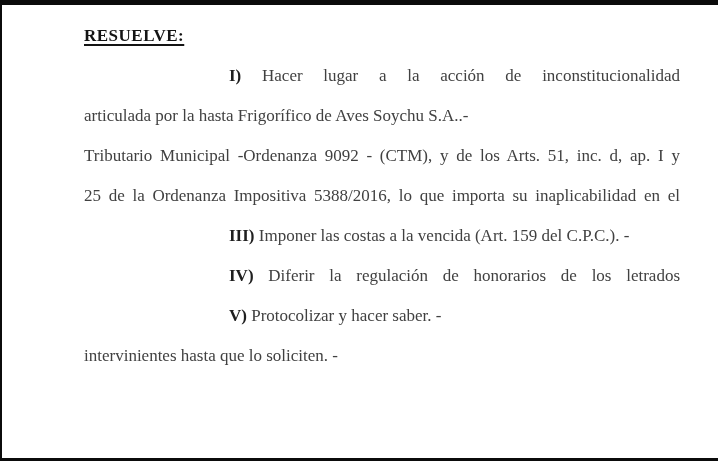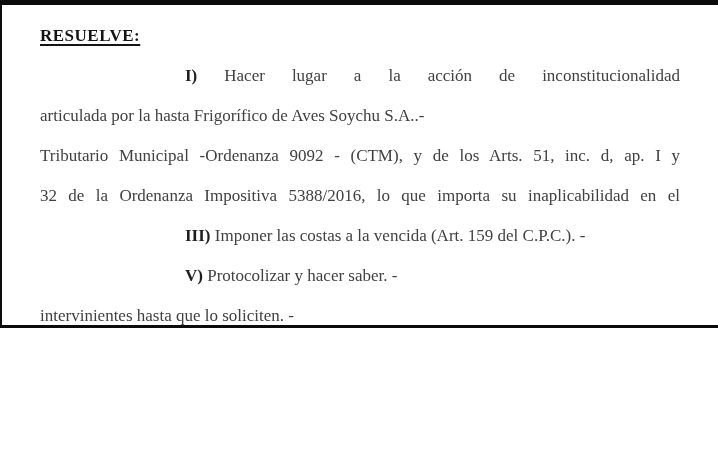--- a/index.html
+++ b/index.html
@@ -3,28 +3,29 @@
 <meta charset="utf-8">
 <style>
   html, body {
     margin: 0;
     padding: 0;
     background: #ffffff;
   }
   .page {
     position: relative;
     width: 718px;
-    height: 328px;
+    height: 461px;
     box-sizing: border-box;
     background: #ffffff;
     border-top: 5px solid #0b0b0b;
     border-left: 2px solid #0b0b0b;
     border-bottom: 3px solid #0b0b0b;
     overflow: hidden;
     font-family: "Liberation Serif", "DejaVu Serif", serif;
+    padding-left: 44px;
   }
   .content {
     box-sizing: border-box;
     width: 100%;
     height: 100%;
     padding: 11px 38px 0 38px;
     overflow: hidden;
   }
   .line {
     font-size: 17px;
@@ -64,26 +65,29 @@
     <div class="line heading">
       <span class="u">RESUELVE:</span>
     </div>
 
     <div class="line indent j">
       <span class="num">I)</span><span> Hacer lugar a la acción de inconstitucionalidad</span>
     </div>
     <div class="line">articulada por la hasta Frigorífico de Aves Soychu S.A..-</div>
 
     <div class="line j">Tributario Municipal -Ordenanza 9092 - (CTM), y de los Arts.  51, inc. d, ap. I y</div>
-    <div class="line j">32 de la Ordenanza Impositiva 5388/2016, lo que importa su inaplicabilidad en el</div>
+    <div class="line j">25 de la Ordenanza Impositiva 5388/2016, lo que importa su inaplicabilidad en el</div>
 
     <div class="line indent">
       <span class="num">III)</span><span> Imponer las costas a la vencida (Art. 159 del C.P.C.). -</span>
     </div>
 
+    <div class="line indent j">
+      <span class="num">IV)</span><span> Diferir la regulación de honorarios de los letrados</span>
+    </div>
     <div class="line indent">
       <span class="num">V)</span><span> Protocolizar y hacer saber. -</span>
     </div>
 
     <div class="line">intervinientes hasta que lo soliciten. -</div>
 
   </div>
 </div>
 
 </body></html>

